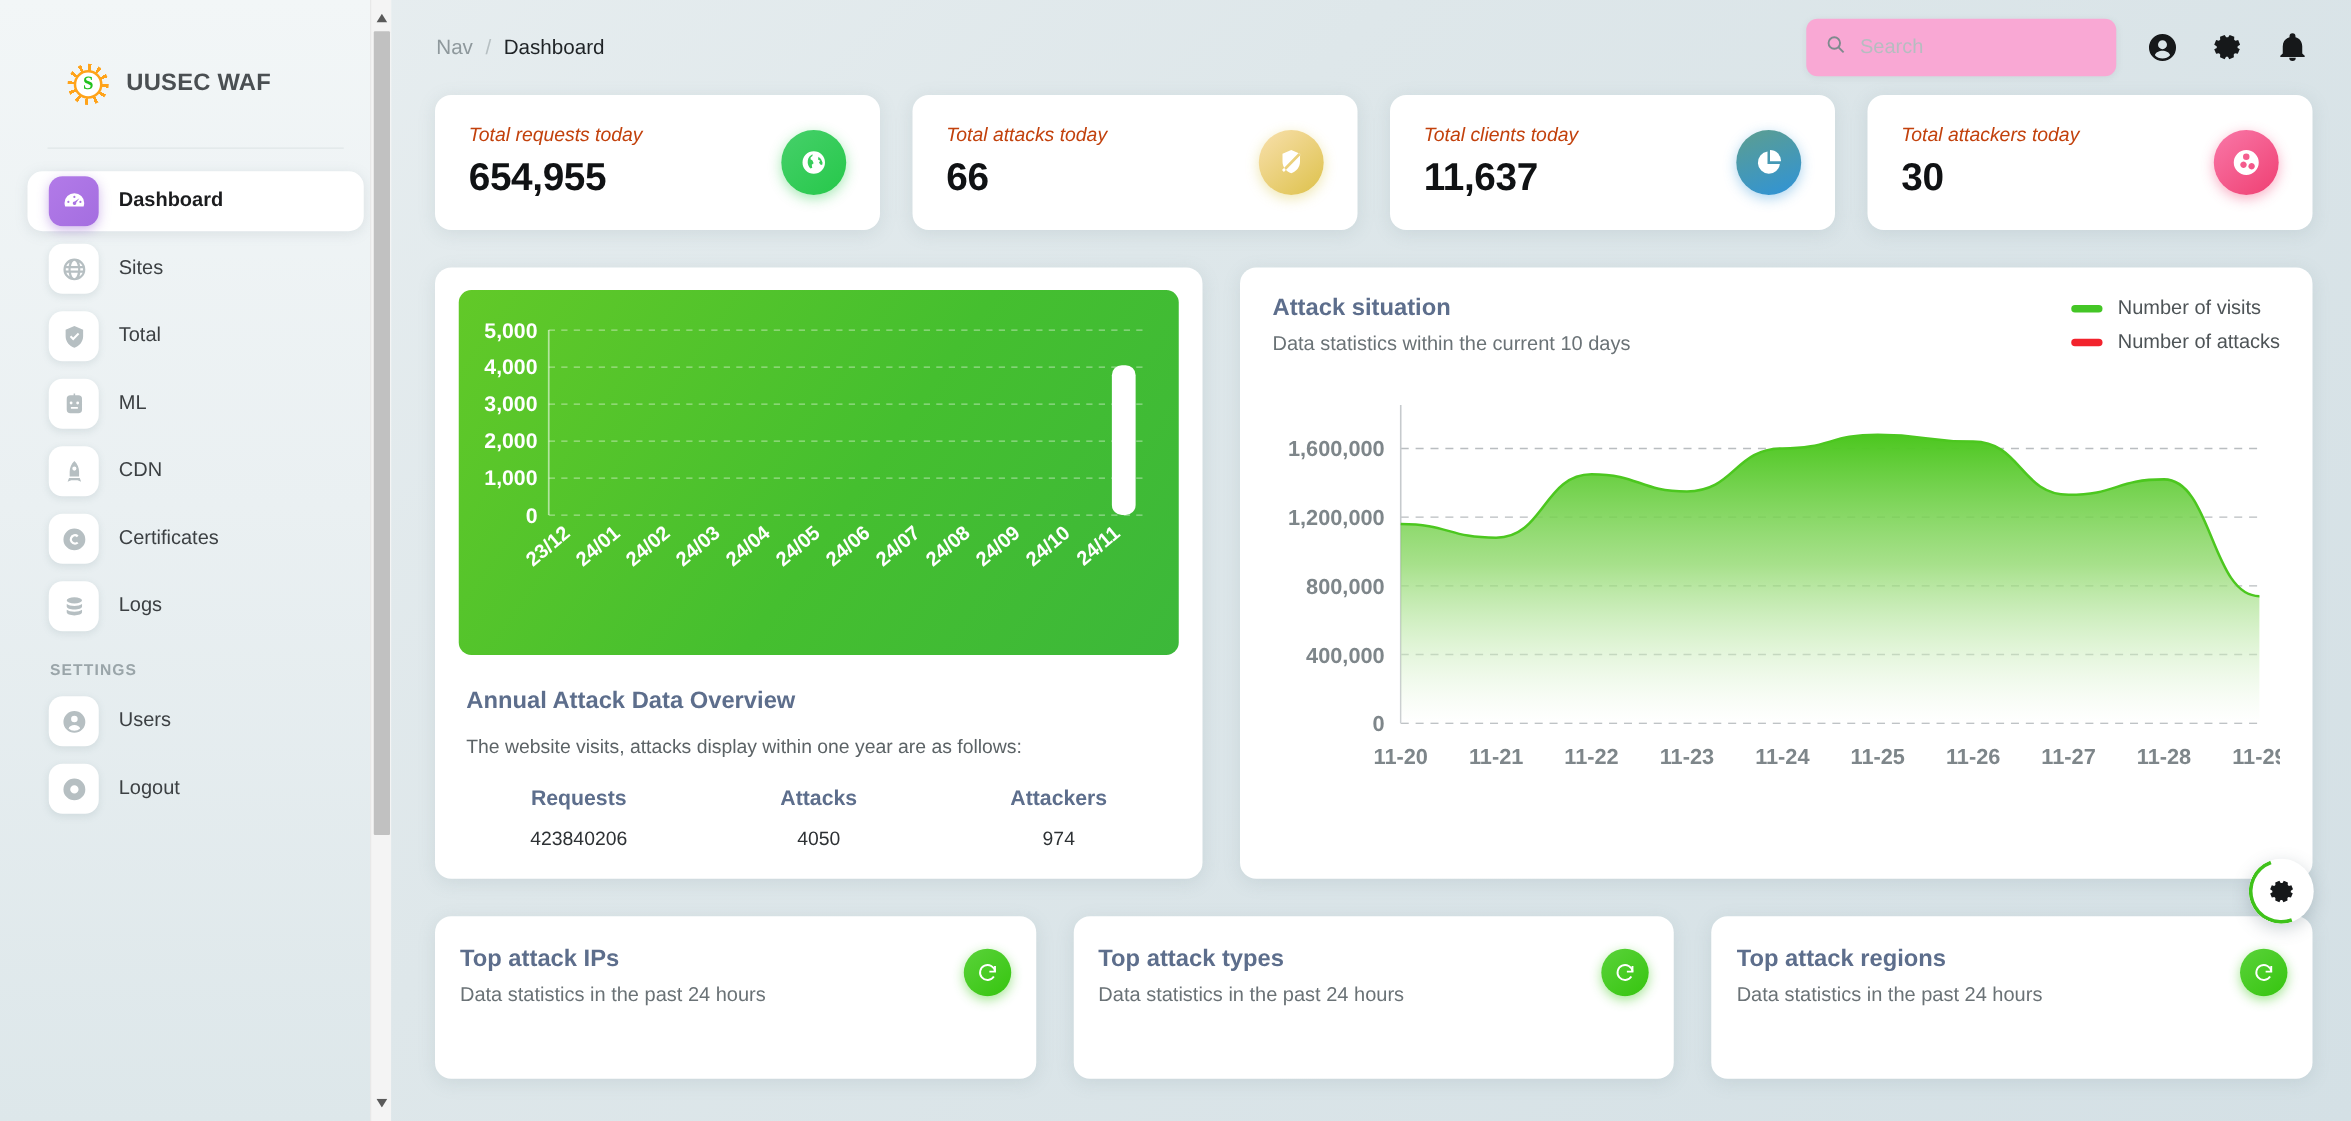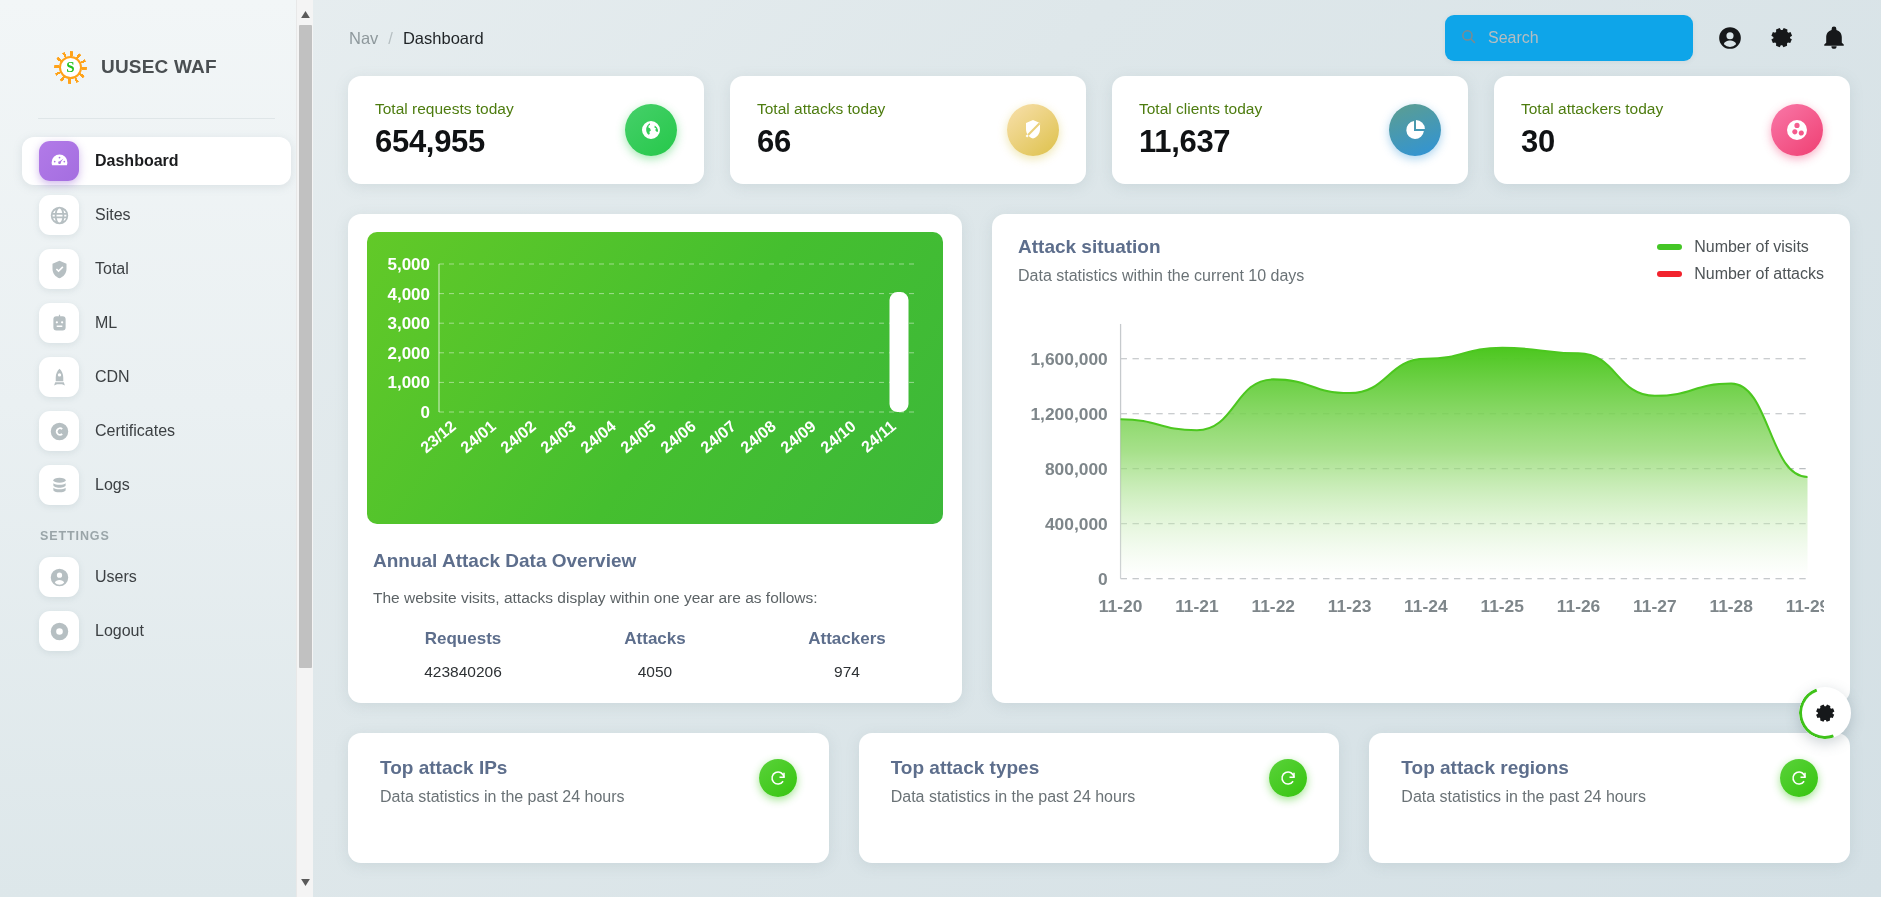--- a/index.html
+++ b/index.html
@@ -105,42 +105,42 @@
   #topbar {
     height: 76px; display:flex; align-items:center;
     padding: 0 32px 0 36px;
   }
   #breadcrumb { display:flex; align-items:center; gap:10px; font-size:16.5px; }
   .bc-muted { color:#8e989c; }
   .bc-sep { color:#b6bfc2; }
   .bc-current { color:#1f2326; }
   #topbar-right { margin-left:auto; display:flex; align-items:center; gap:22px; }
   #search-box {
-    width: 248px; height: 46px; background:#0ea5e9; border-radius: 9px;
+    width: 248px; height: 46px; background:#f9a8d4; border-radius: 9px;
     display:flex; align-items:center; gap:11px; padding: 0 15px;
     box-shadow: 0 1px 5px rgba(120,140,150,.14);
   }
   #search-box svg { width:17px; height:17px; fill:none; stroke:#7f8a8e; stroke-width:2.1; }
   #search-input {
     border:0; outline:0; background:transparent; font-size:16px;
     font-family:"Liberation Sans", sans-serif; color:#3c4043; width:100%;
   }
   #search-input::placeholder { color:#b6bdc0; }
   .topicon { width:30px; height:30px; display:flex; align-items:center; justify-content:center; cursor:pointer; }
   .topicon svg { width:26px; height:26px; fill:#16181a; }
 
   
   #stats { display:flex; gap:26px; padding: 0 31px 0 35px; }
   .stat-card {
     flex:1; height: 108px; background:#ffffff; border-radius: 13px;
     box-shadow: 0 3px 14px rgba(120,140,150,.17);
     display:flex; align-items:center; padding: 0 27px;
   }
   .stat-text { flex:1; }
-  .stat-label { font-size:15.5px; color:#4d7c0f; margin-bottom: 6px; }
+  .stat-label { font-size:15.5px; color:#c2410c; margin-bottom: 6px; font-style: italic; }
   .stat-value { font-size:31px; font-weight:700; color:#101214; letter-spacing:-.3px; }
   .stat-badge {
     width:52px; height:52px; border-radius:50%;
     display:flex; align-items:center; justify-content:center; flex:0 0 52px;
   }
   .stat-badge svg { width:24px; height:24px; fill:#ffffff; }
   .b-green  { background: linear-gradient(140deg,#46d06a 0%, #26c84a 100%); box-shadow:0 3px 10px rgba(40,200,75,.42); }
   .b-yellow { background: linear-gradient(140deg,#f7ddaa 0%, #e2c council 50%, #d8c23e 100%); }
   .b-yellow { background: linear-gradient(140deg,#f8e0ad 0%, #ddc14a 100%); box-shadow:0 3px 10px rgba(216,194,62,.40); }
   .b-blue   { background: linear-gradient(160deg,#5d9e8f 0%, #2f93d8 100%); box-shadow:0 3px 10px rgba(47,147,216,.40); }
@@ -178,21 +178,21 @@
   .leg-swatch { width:25px; height:6px; border-radius:3px; }
   .leg-label { font-size:16px; color:#4e5457; }
   #area-wrap { position:relative; height: 352px; margin-top: 8px; }
   #area-svg { width:100%; height:100%; display:block; }
 
   
   #bottom-row { display:flex; gap:30px; padding: 30px 31px 0 35px; }
   .bottom-card {
     flex:1; height: 130px; background:#ffffff; border-radius: 13px;
     box-shadow: 0 3px 14px rgba(120,140,150,.17);
-    padding: 24px 32px; display:flex; align-items:flex-start;
+    padding: 24px 20px; display:flex; align-items:flex-start;
   }
   .bc-texts { flex:1; }
   .bc-title { font-size:19px; font-weight:700; color:#5d6e8c; }
   .bc-sub { font-size:16px; color:#6a7276; margin-top: 9px; }
   .refresh-btn {
     width:38px; height:38px; border-radius:50%; flex:0 0 38px;
     background: linear-gradient(140deg,#5ad23a 0%, #36c50f 100%);
     box-shadow:0 3px 9px rgba(54,197,15,.45);
     display:flex; align-items:center; justify-content:center; cursor:pointer;
     margin-top: 2px;

